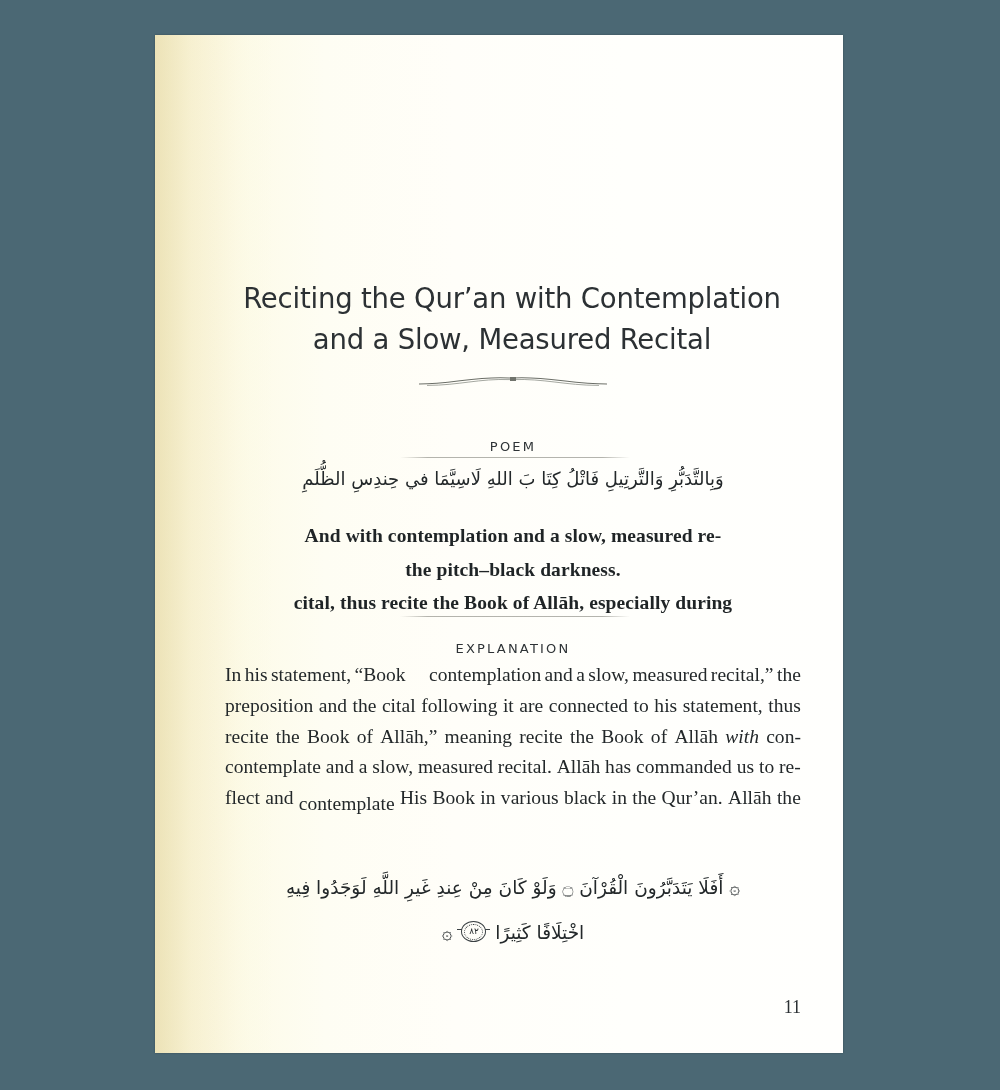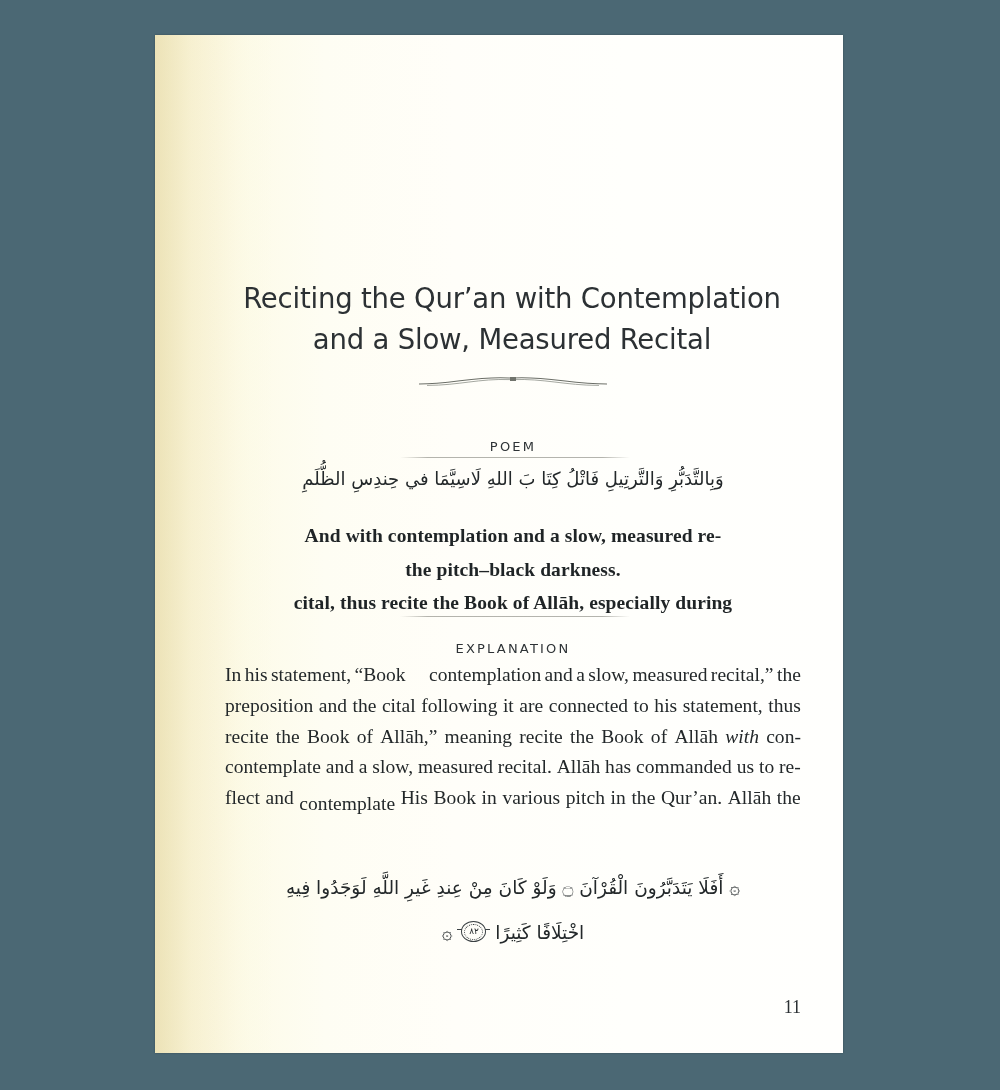--- a/index.html
+++ b/index.html
@@ -318,21 +318,21 @@
             <span style="display: inline;">re-</span>
           </span>
         <span class="just">
             <span style="display: inline;">flect</span>
             <span style="display: inline;">and</span>
             <span style="display: inline; margin-top: 6px;">contemplate</span>
             <span style="display: inline;">His</span>
             <span style="display: inline;">Book</span>
             <span style="display: inline;">in</span>
             <span style="display: inline; text-align: right;">various</span>
-            <span style="display: inline;">pitch</span>
+            <span style="display: inline;">black</span>
             <span style="display: inline;">in</span>
             <span style="display: inline;">the</span>
             <span style="display: inline;">Qur’an.</span>
             <span style="display: inline;">Allāh</span>
             <span style="display: inline;">the</span>
           </span>
       </div>
 
       <div class="arabic arabic-ayah">
         <div>

